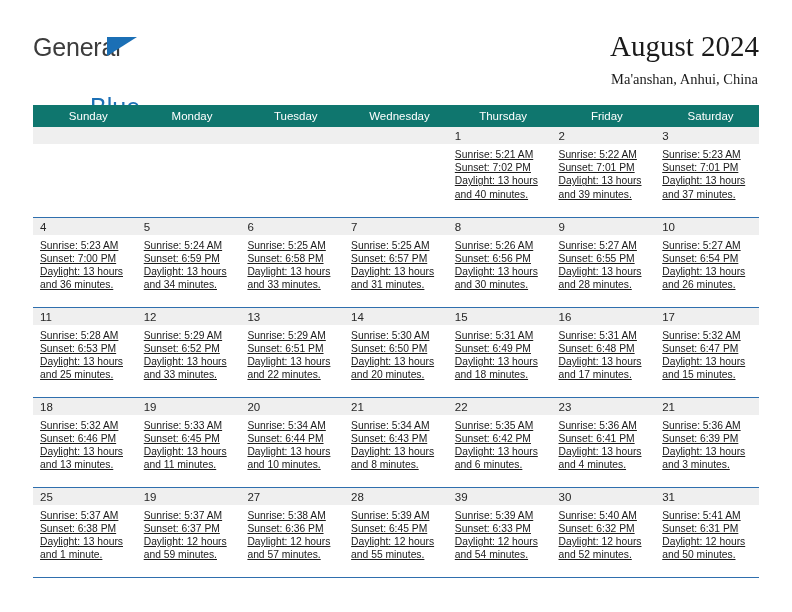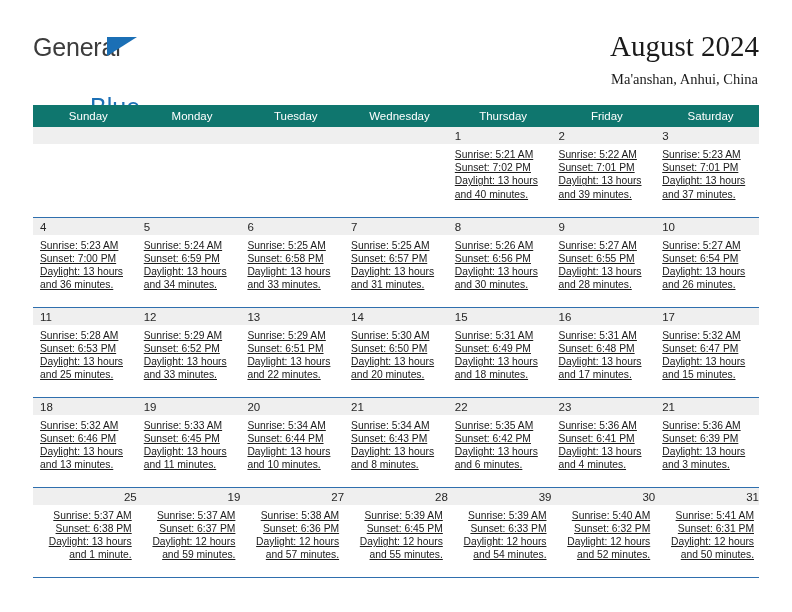--- a/index.html
+++ b/index.html
@@ -115,21 +115,20 @@
     width: 103.7px;
     height: 90px;
     padding: 0;
     vertical-align: top;
     background: #ffffff;
     border-bottom: 1.6px solid #2f6fae;
     box-sizing: border-box;
   }
   .calendar tr.week-row:last-child td {
     border-bottom: 1.6px solid #2f6fae;
-    text-align: right;
   }
 
   .daynum-band {
     background: #efefef;
     height: 17px;
     padding: 2px 0 1px 7px;
     font-size: 11.5px;
     color: #262626;
     line-height: 14px;
     box-sizing: border-box;

